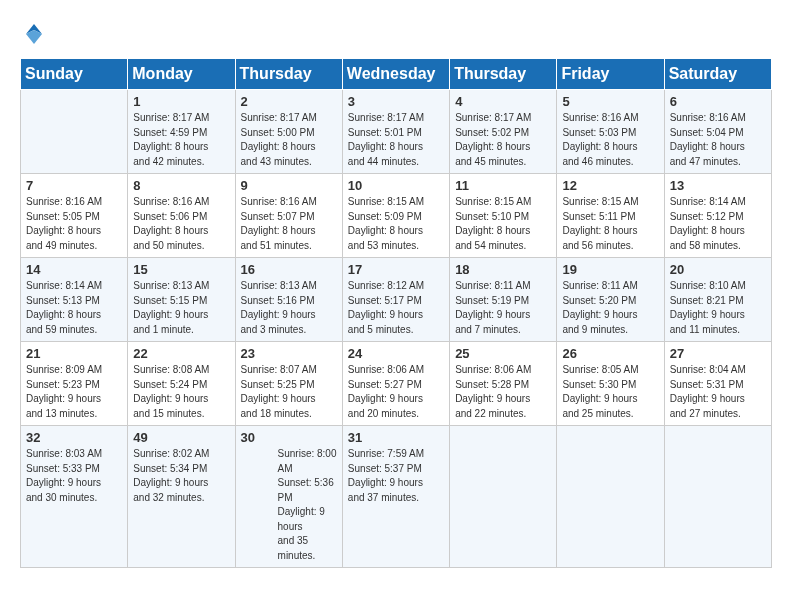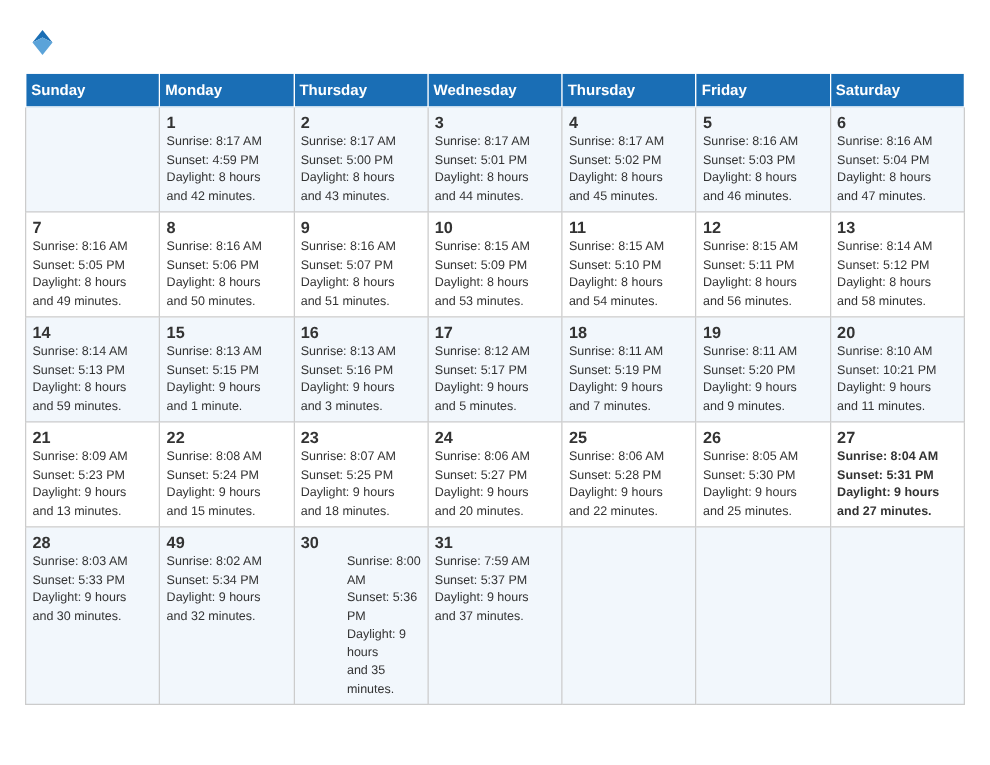--- a/index.html
+++ b/index.html
@@ -45,21 +45,21 @@
       color: #333;
     }
     table {
       width: 100%;
       border-collapse: collapse;
       font-size: 11px;
     }
     thead tr th {
       background-color: #1a6eb5;
       color: #fff;
-      font-size: 12px;
+      font-size: 16px;
       font-weight: bold;
       padding: 6px 4px;
       text-align: left;
       border: 1px solid #fff;
       margin-top: 36px;
     }
     tbody tr td {
       border: 1px solid #ccc;
       vertical-align: top;
       padding: 4px 5px;
@@ -253,21 +253,21 @@
         <td>
           <span class="day-number">19</span>
           <div class="day-info" style="white-space: pre-line;">Sunrise: 8:11 AM
 Sunset: 5:20 PM
 Daylight: 9 hours
 and 9 minutes.</div>
         </td>
         <td>
           <span class="day-number">20</span>
           <div class="day-info" style="white-space: pre-line;">Sunrise: 8:10 AM
-Sunset: 10:21 PM
+Sunset: 8:21 PM
 Daylight: 9 hours
 and 11 minutes.</div>
         </td>
       </tr>
       <tr>
         <td>
           <span class="day-number">21</span>
           <div class="day-info" style="white-space: pre-line;">Sunrise: 8:09 AM
 Sunset: 5:23 PM
 Daylight: 9 hours
@@ -303,29 +303,29 @@
         </td>
         <td>
           <span class="day-number">26</span>
           <div class="day-info" style="white-space: pre-line;">Sunrise: 8:05 AM
 Sunset: 5:30 PM
 Daylight: 9 hours
 and 25 minutes.</div>
         </td>
         <td>
           <span class="day-number">27</span>
-          <div class="day-info" style="white-space: pre-line; font-weight: bold;">Sunrise: 8:04 AM
+          <div class="day-info" style="white-space: pre-line;">Sunrise: 8:04 AM
 Sunset: 5:31 PM
 Daylight: 9 hours
 and 27 minutes.</div>
         </td>
       </tr>
       <tr>
         <td>
-          <span class="day-number">28</span>
+          <span class="day-number">32</span>
           <div class="day-info" style="white-space: pre-line;">Sunrise: 8:03 AM
 Sunset: 5:33 PM
 Daylight: 9 hours
 and 30 minutes.</div>
         </td>
         <td>
           <span class="day-number">49</span>
           <div class="day-info" style="white-space: pre-line;">Sunrise: 8:02 AM
 Sunset: 5:34 PM
 Daylight: 9 hours

